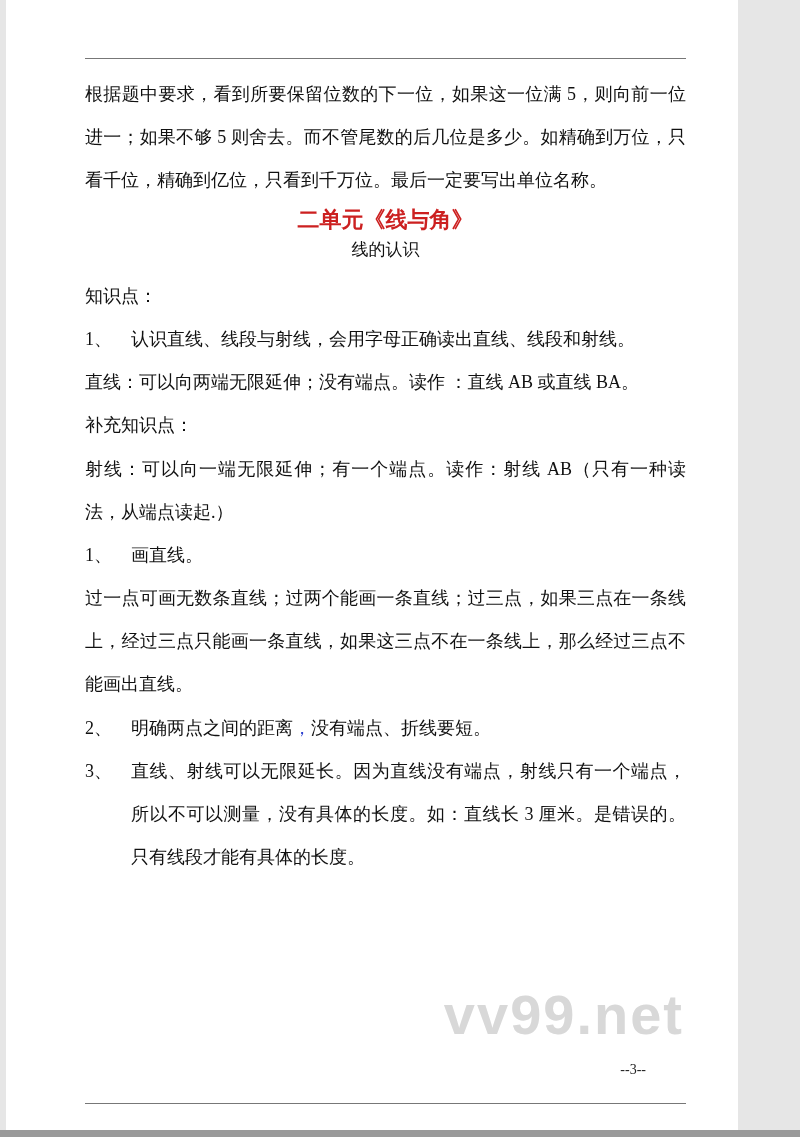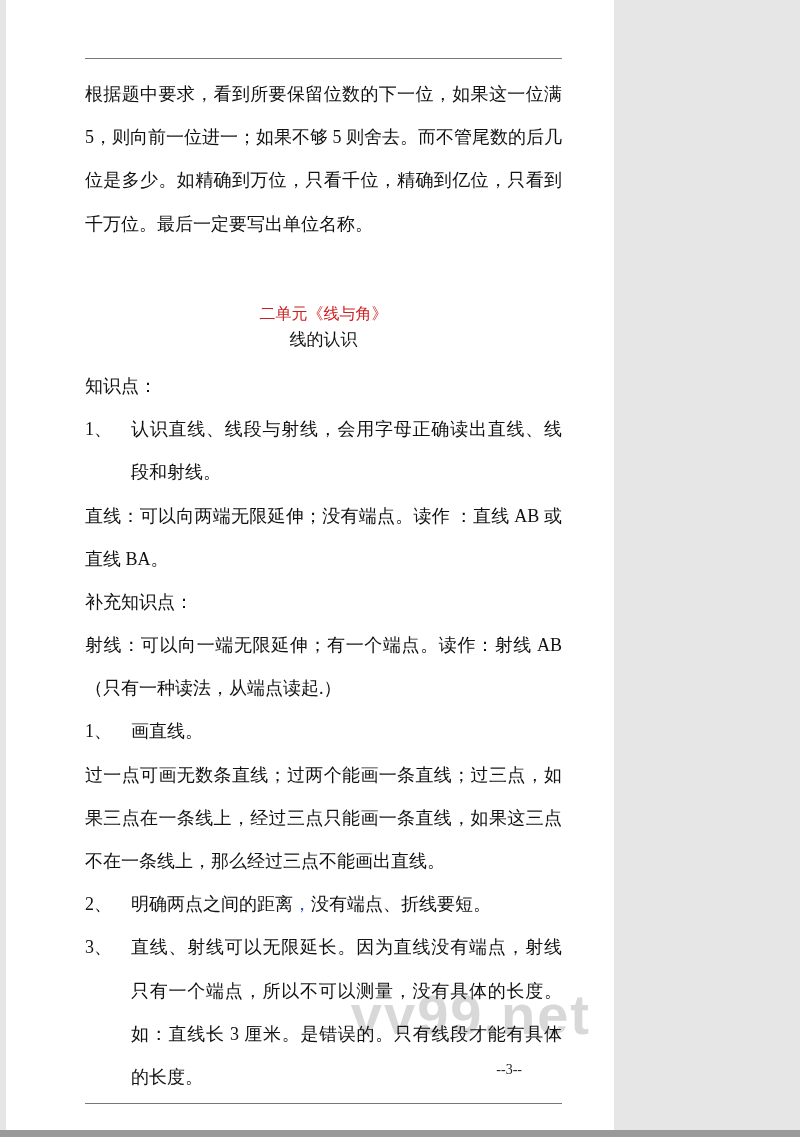--- a/index.html
+++ b/index.html
@@ -13,45 +13,44 @@
   body{
     width:800px;height:1137px;
     background:#e6e6e6;
     font-family:"Liberation Serif","DejaVu Serif",serif;
     overflow:hidden;
     position:relative;
   }
   .page{
     position:absolute;
     left:6px;top:0;
-    width:608px;height:1130px;
+    width:732px;height:1130px;
     background:#ffffff;
     padding:0 52px 0 79px;
     color:#111;
   }
   .rule{
     border-top:1px solid var(--rule-gray);
     height:0;
   }
   .top-rule{margin-top:58px;}
   .bottom-rule{
     position:absolute;
     left:79px;right:52px;top:1103px;
   }
   .body-text{
     font-size:18px;
     line-height:2.4;
     text-align:justify;
   }
   .para{margin:0;}
   .unit-heading{
-    margin-top:56px;
     text-align:center;
-    font-size:16px;
-    font-weight:normal;
+    font-size:22px;
+    font-weight:bold;
     color:var(--heading-red);
     line-height:1.5;
   }
   .section-heading{
     text-align:center;
     font-size:17px;
     font-weight:normal;
     line-height:1.6;
   }
   .first-label{margin-top:12px;}
@@ -71,21 +70,21 @@
   .footer-heading{
     text-align:center;
     font-size:18px;
     line-height:2.4;
     position:relative;
     z-index:2;
   }
   .watermark{
     position:absolute;
     top:982px;
-    right:23px;
+    right:54px;
     font-family:"Liberation Sans","DejaVu Sans",sans-serif;
     font-weight:bold;
     font-size:56px;
     letter-spacing:2px;
     color:var(--watermark-gray);
     z-index:1;
     user-select:none;
   }
   .page-number{
     position:absolute;

